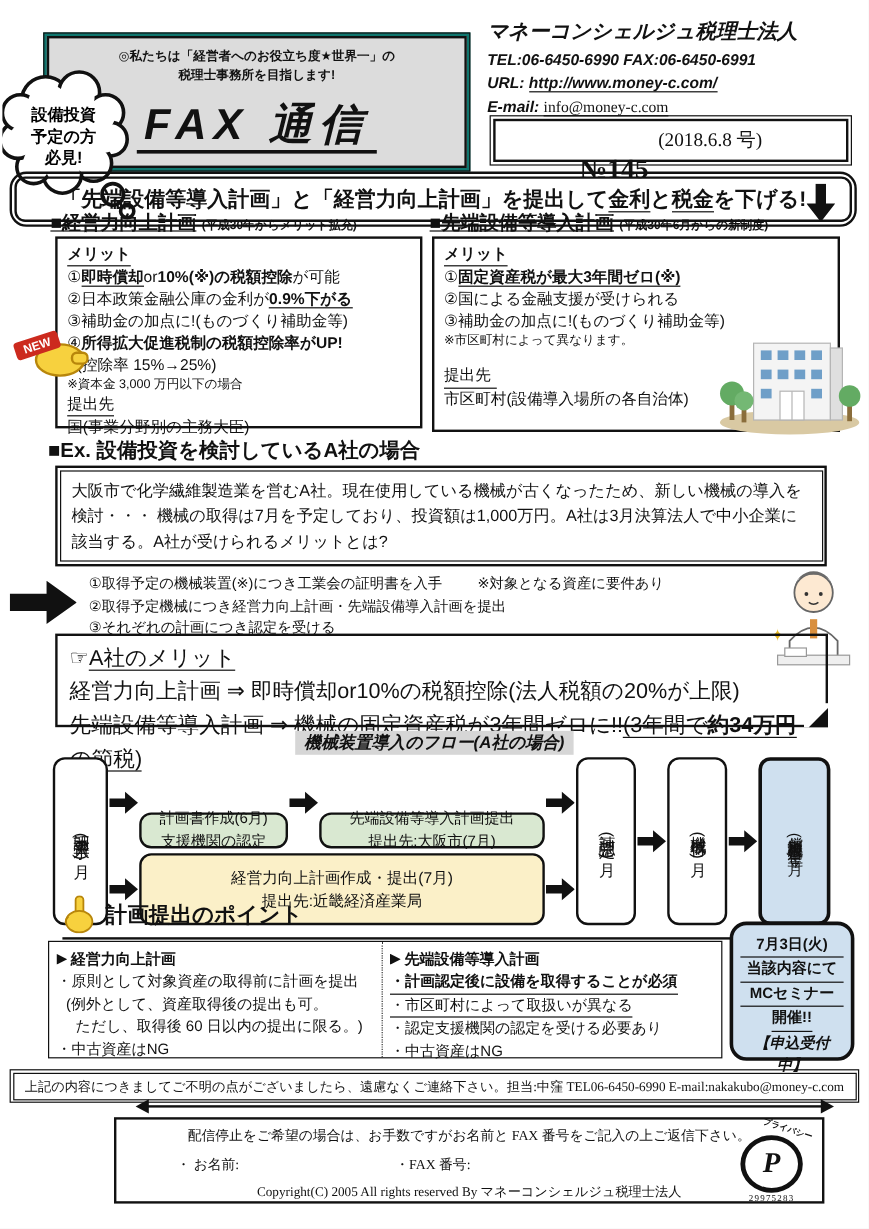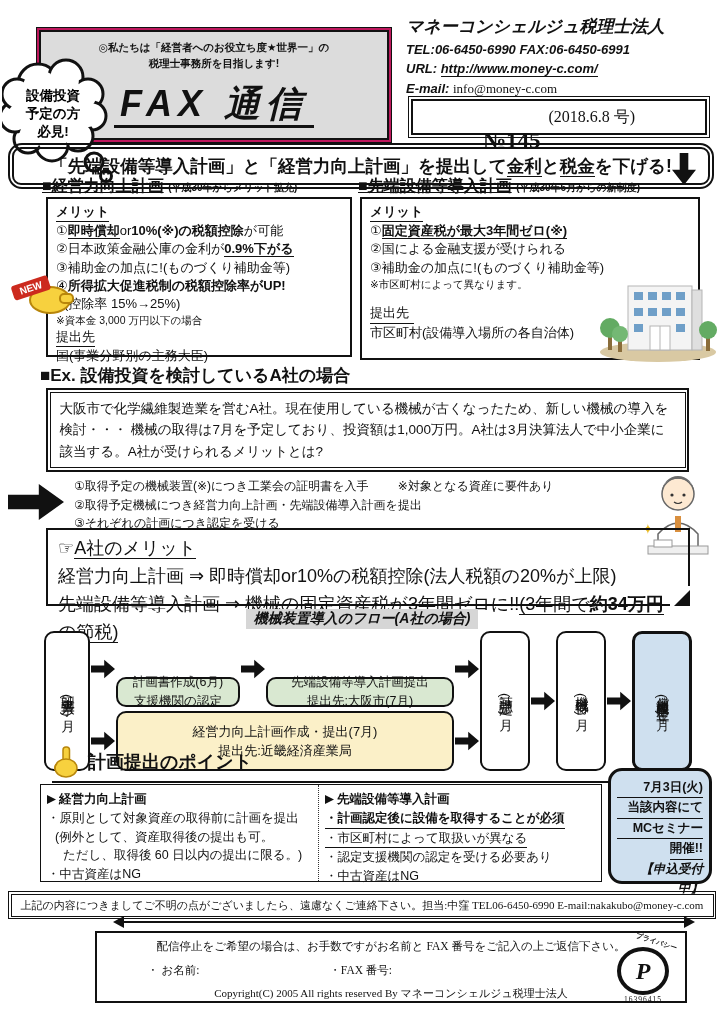--- a/index.html
+++ b/index.html
@@ -4,21 +4,21 @@
 <style>
   html,body{margin:0;padding:0;background:#f0f0f0;}
   #page{position:relative;width:724px;height:1024px;background:#fff;margin:0 auto;
         font-family:"Liberation Sans","DejaVu Sans",sans-serif;color:#111;overflow:hidden;}
   .serif{font-family:"Liberation Serif","DejaVu Serif",serif;}
   .b{font-weight:bold;}
   .i{font-style:italic;}
   .u{border-bottom:1.5px solid #111;}
   .abs{position:absolute;}
   
-  .slogan-box{left:36px;top:27px;width:350px;height:110px;border:1.5px solid #111;padding:2px;background:#be185d;}
+  .slogan-box{left:36px;top:27px;width:350px;height:110px;border:1.5px solid #111;padding:2px;background:#0f766e;}
   .slogan-inner{border:2px solid #111;background:#dcdcdc;height:100%;box-sizing:border-box;
                 display:flex;flex-direction:column;align-items:center;justify-content:space-between;padding:8px 4px 10px;}
   .slogan{font-size:10.5px;font-weight:bold;text-align:center;line-height:1.5;}
   .fax-logo{font-size:36px;font-weight:bold;font-style:italic;letter-spacing:6px;border-bottom:3px solid #111;line-height:1.05;padding:0 6px 2px;}
   .cloud-svg{left:2px;top:52px;}
   .contact-top{left:406px;top:15px;width:312px;line-height:1.45;}
   .company{font-size:17px;font-weight:bold;font-style:italic;}
   .ctc-line{font-size:13px;font-weight:bold;font-style:italic;margin-top:1px;}
   .issue-box{left:408px;top:96px;width:302px;height:42px;border:1.5px solid #111;padding:2px;box-sizing:border-box;}
   .issue-inner{border:2px solid #111;height:100%;box-sizing:border-box;display:flex;align-items:center;justify-content:center;gap:8px;}
@@ -75,21 +75,21 @@
   .points-box{left:40px;top:784px;width:562px;height:98px;border:1.5px solid #111;box-sizing:border-box;
               display:flex;font-size:12.5px;line-height:1.5;}
   .points-col{padding:5px 6px;box-sizing:border-box;}
   .points-col.left{width:278px;border-right:1px dotted #333;}
   .points-col.right{width:282px;}
   .ptitle{display:flex;align-items:center;gap:3px;font-weight:bold;}
   .tri-bullet{width:9px;height:9px;background:#111;clip-path:polygon(0 0,100% 50%,0 100%);flex:0 0 auto;}
   .indent1{padding-left:8px;}
   .indent2{padding-left:16px;}
   .seminar{left:608px;top:768px;width:104px;height:116px;background:#cfe0ef;border:3px solid #111;border-radius:14px;
-           box-sizing:border-box;padding:7px 6px;font-size:12.5px;font-weight:bold;line-height:1.55;text-align:right;}
+           box-sizing:border-box;padding:7px 6px;font-size:12.5px;font-weight:bold;line-height:1.55;text-align:center;}
   
   .contact-strip{left:8px;top:891px;width:708px;border:1px solid #111;padding:1.5px;box-sizing:border-box;}
   .contact-strip-inner{border:1.5px solid #111;font-size:11px;text-align:center;padding:3px 2px;}
   .arrow-line{left:118px;top:921px;width:572px;border-top:2.5px solid #111;}
   .arrow-line::before,.arrow-line::after{content:'';position:absolute;top:-7px;width:0;height:0;border:6px solid transparent;}
   .arrow-line::before{left:-11px;border-right:11px solid #111;}
   .arrow-line::after{right:-11px;border-left:11px solid #111;}
   .footer-box{left:95px;top:931px;width:592px;height:72px;border:2px solid #111;box-sizing:border-box;
               font-size:11.5px;padding:6px 10px;}
   .footer-l1{text-align:center;}
@@ -371,17 +371,17 @@
     <div class="footer-l2">
       <span class="nm">・ お名前:</span>
       <span class="fx">・FAX 番号:</span>
     </div>
     <div class="footer-l3">Copyright(C) 2005  All rights reserved  By マネーコンシェルジュ税理士法人</div>
     <div class="pmark">
       <span class="pmark-label">プライバシー</span>
       <div class="pmark-circle">
         <span>P</span>
       </div>
-      <div class="pmark-num">16396415</div>
+      <div class="pmark-num">29975283</div>
     </div>
   </div>
 
 </div>
 
 </body></html>

